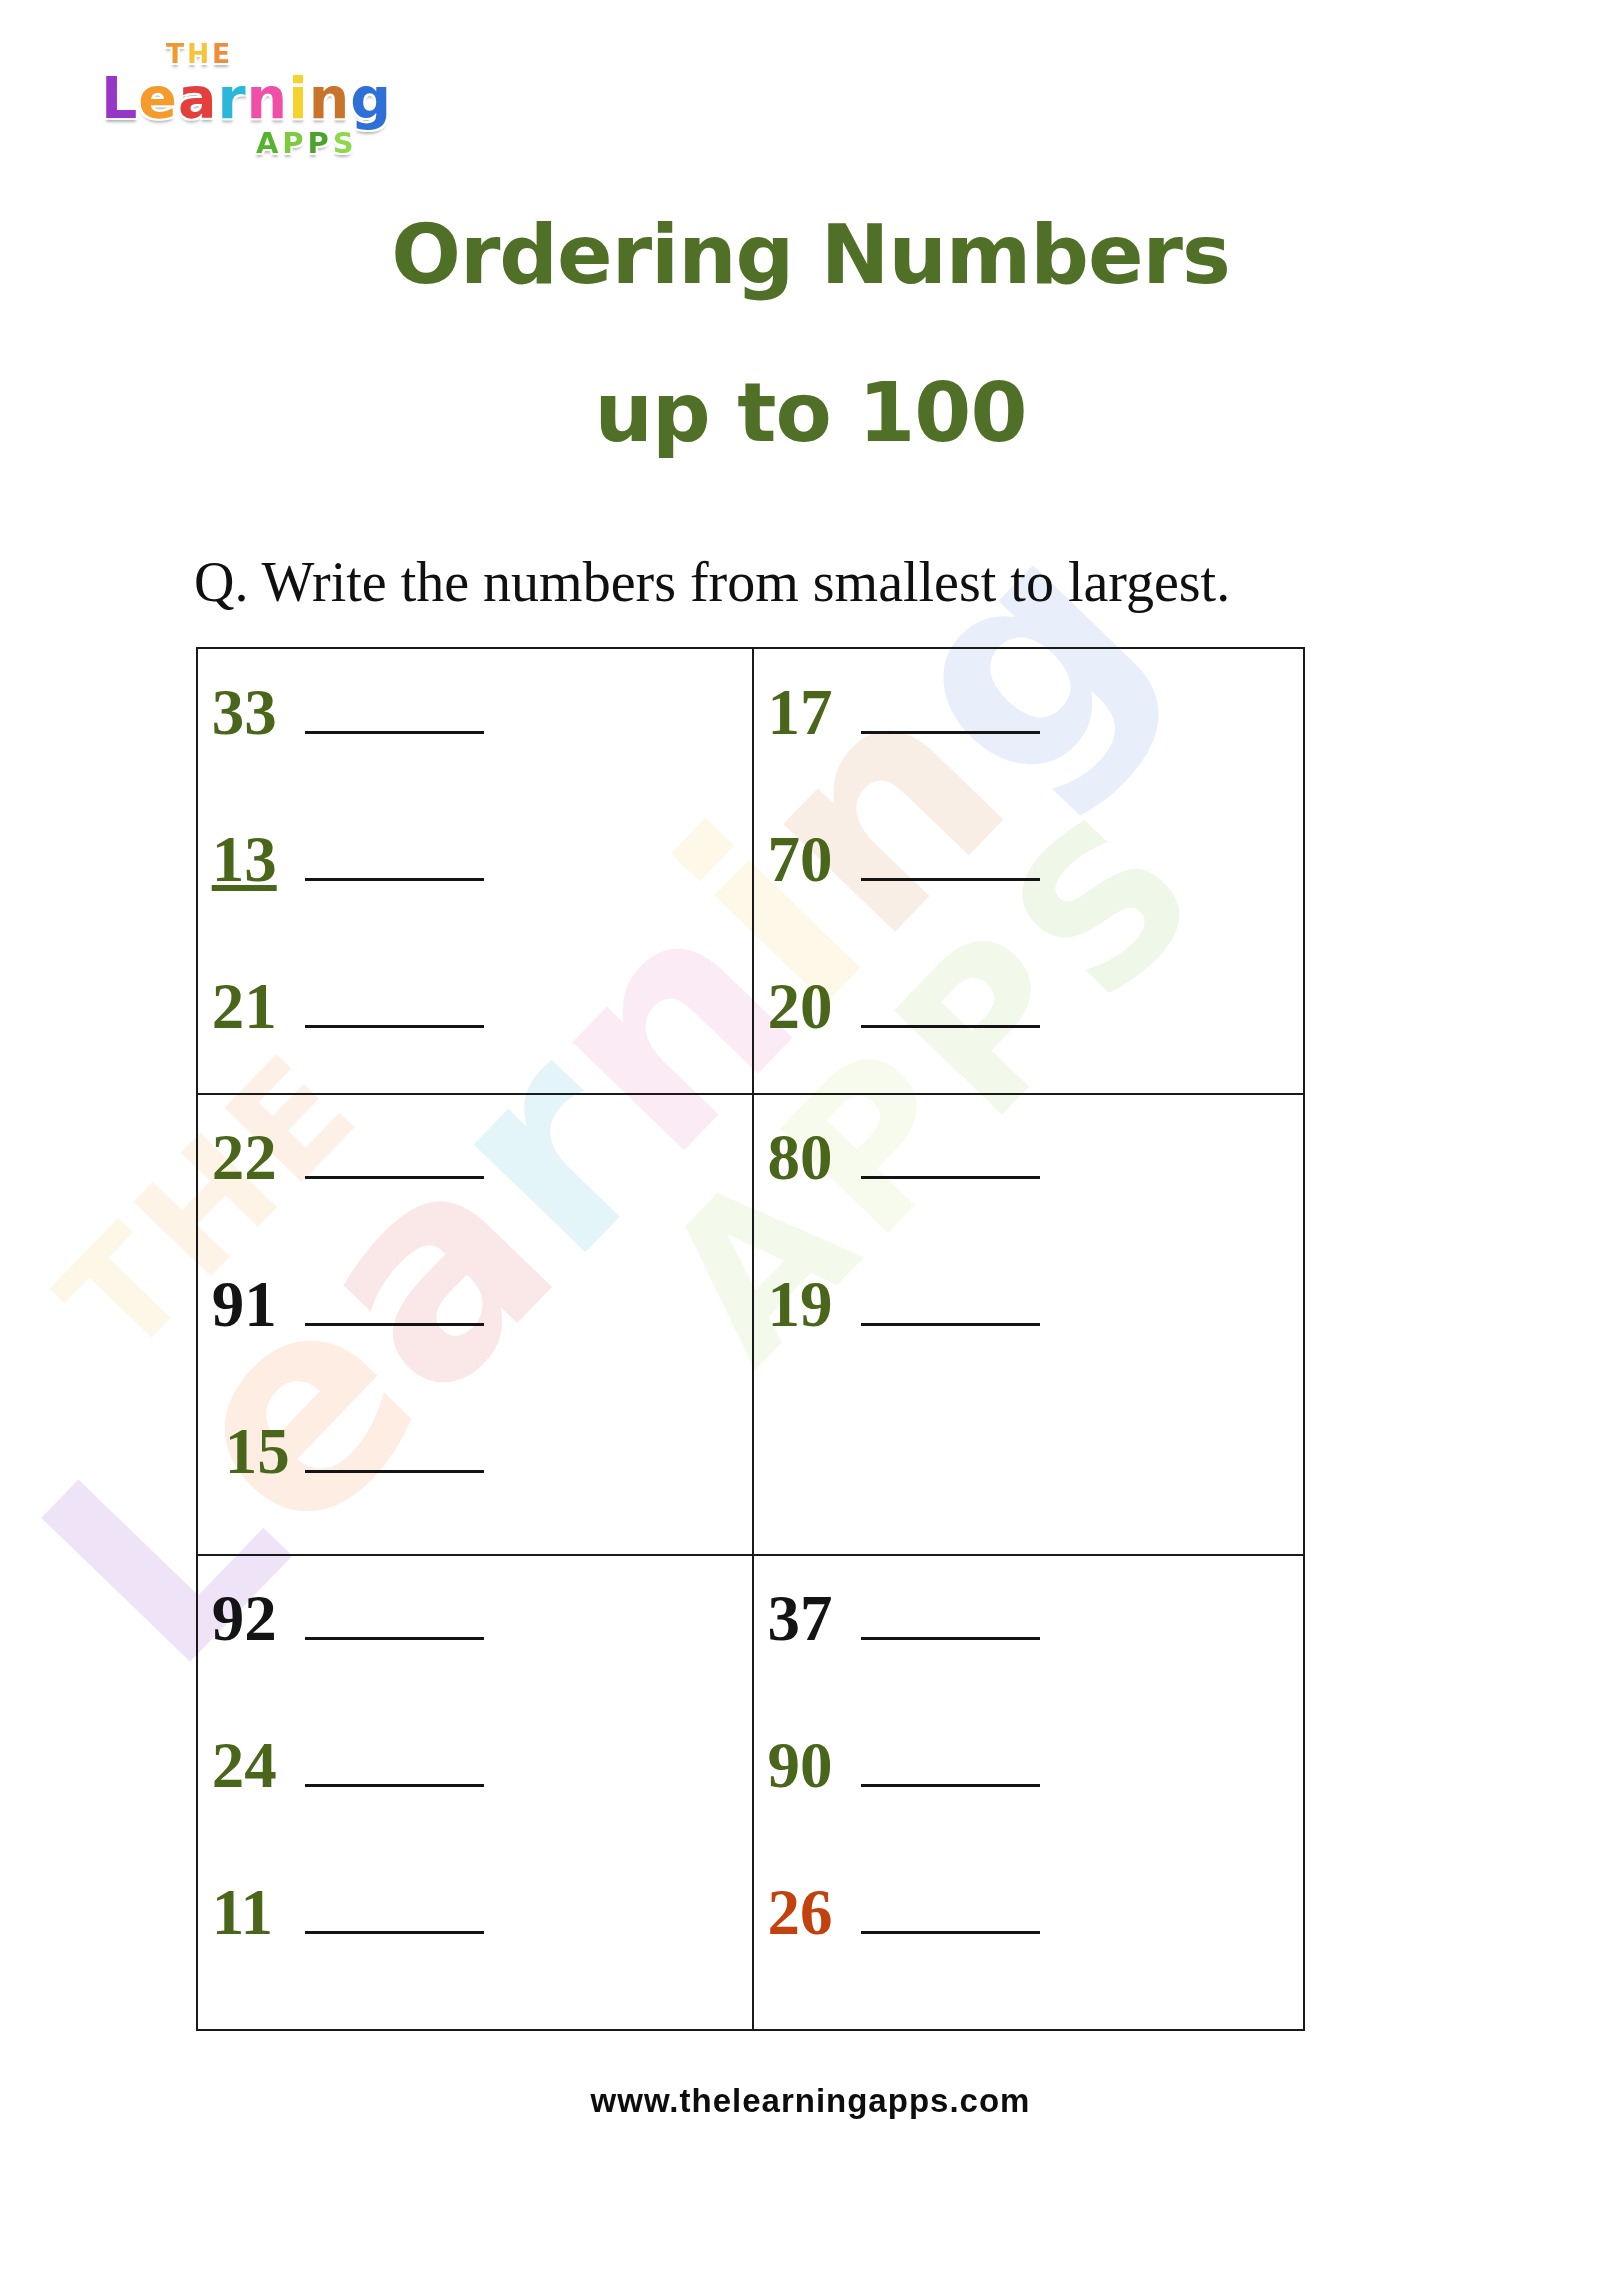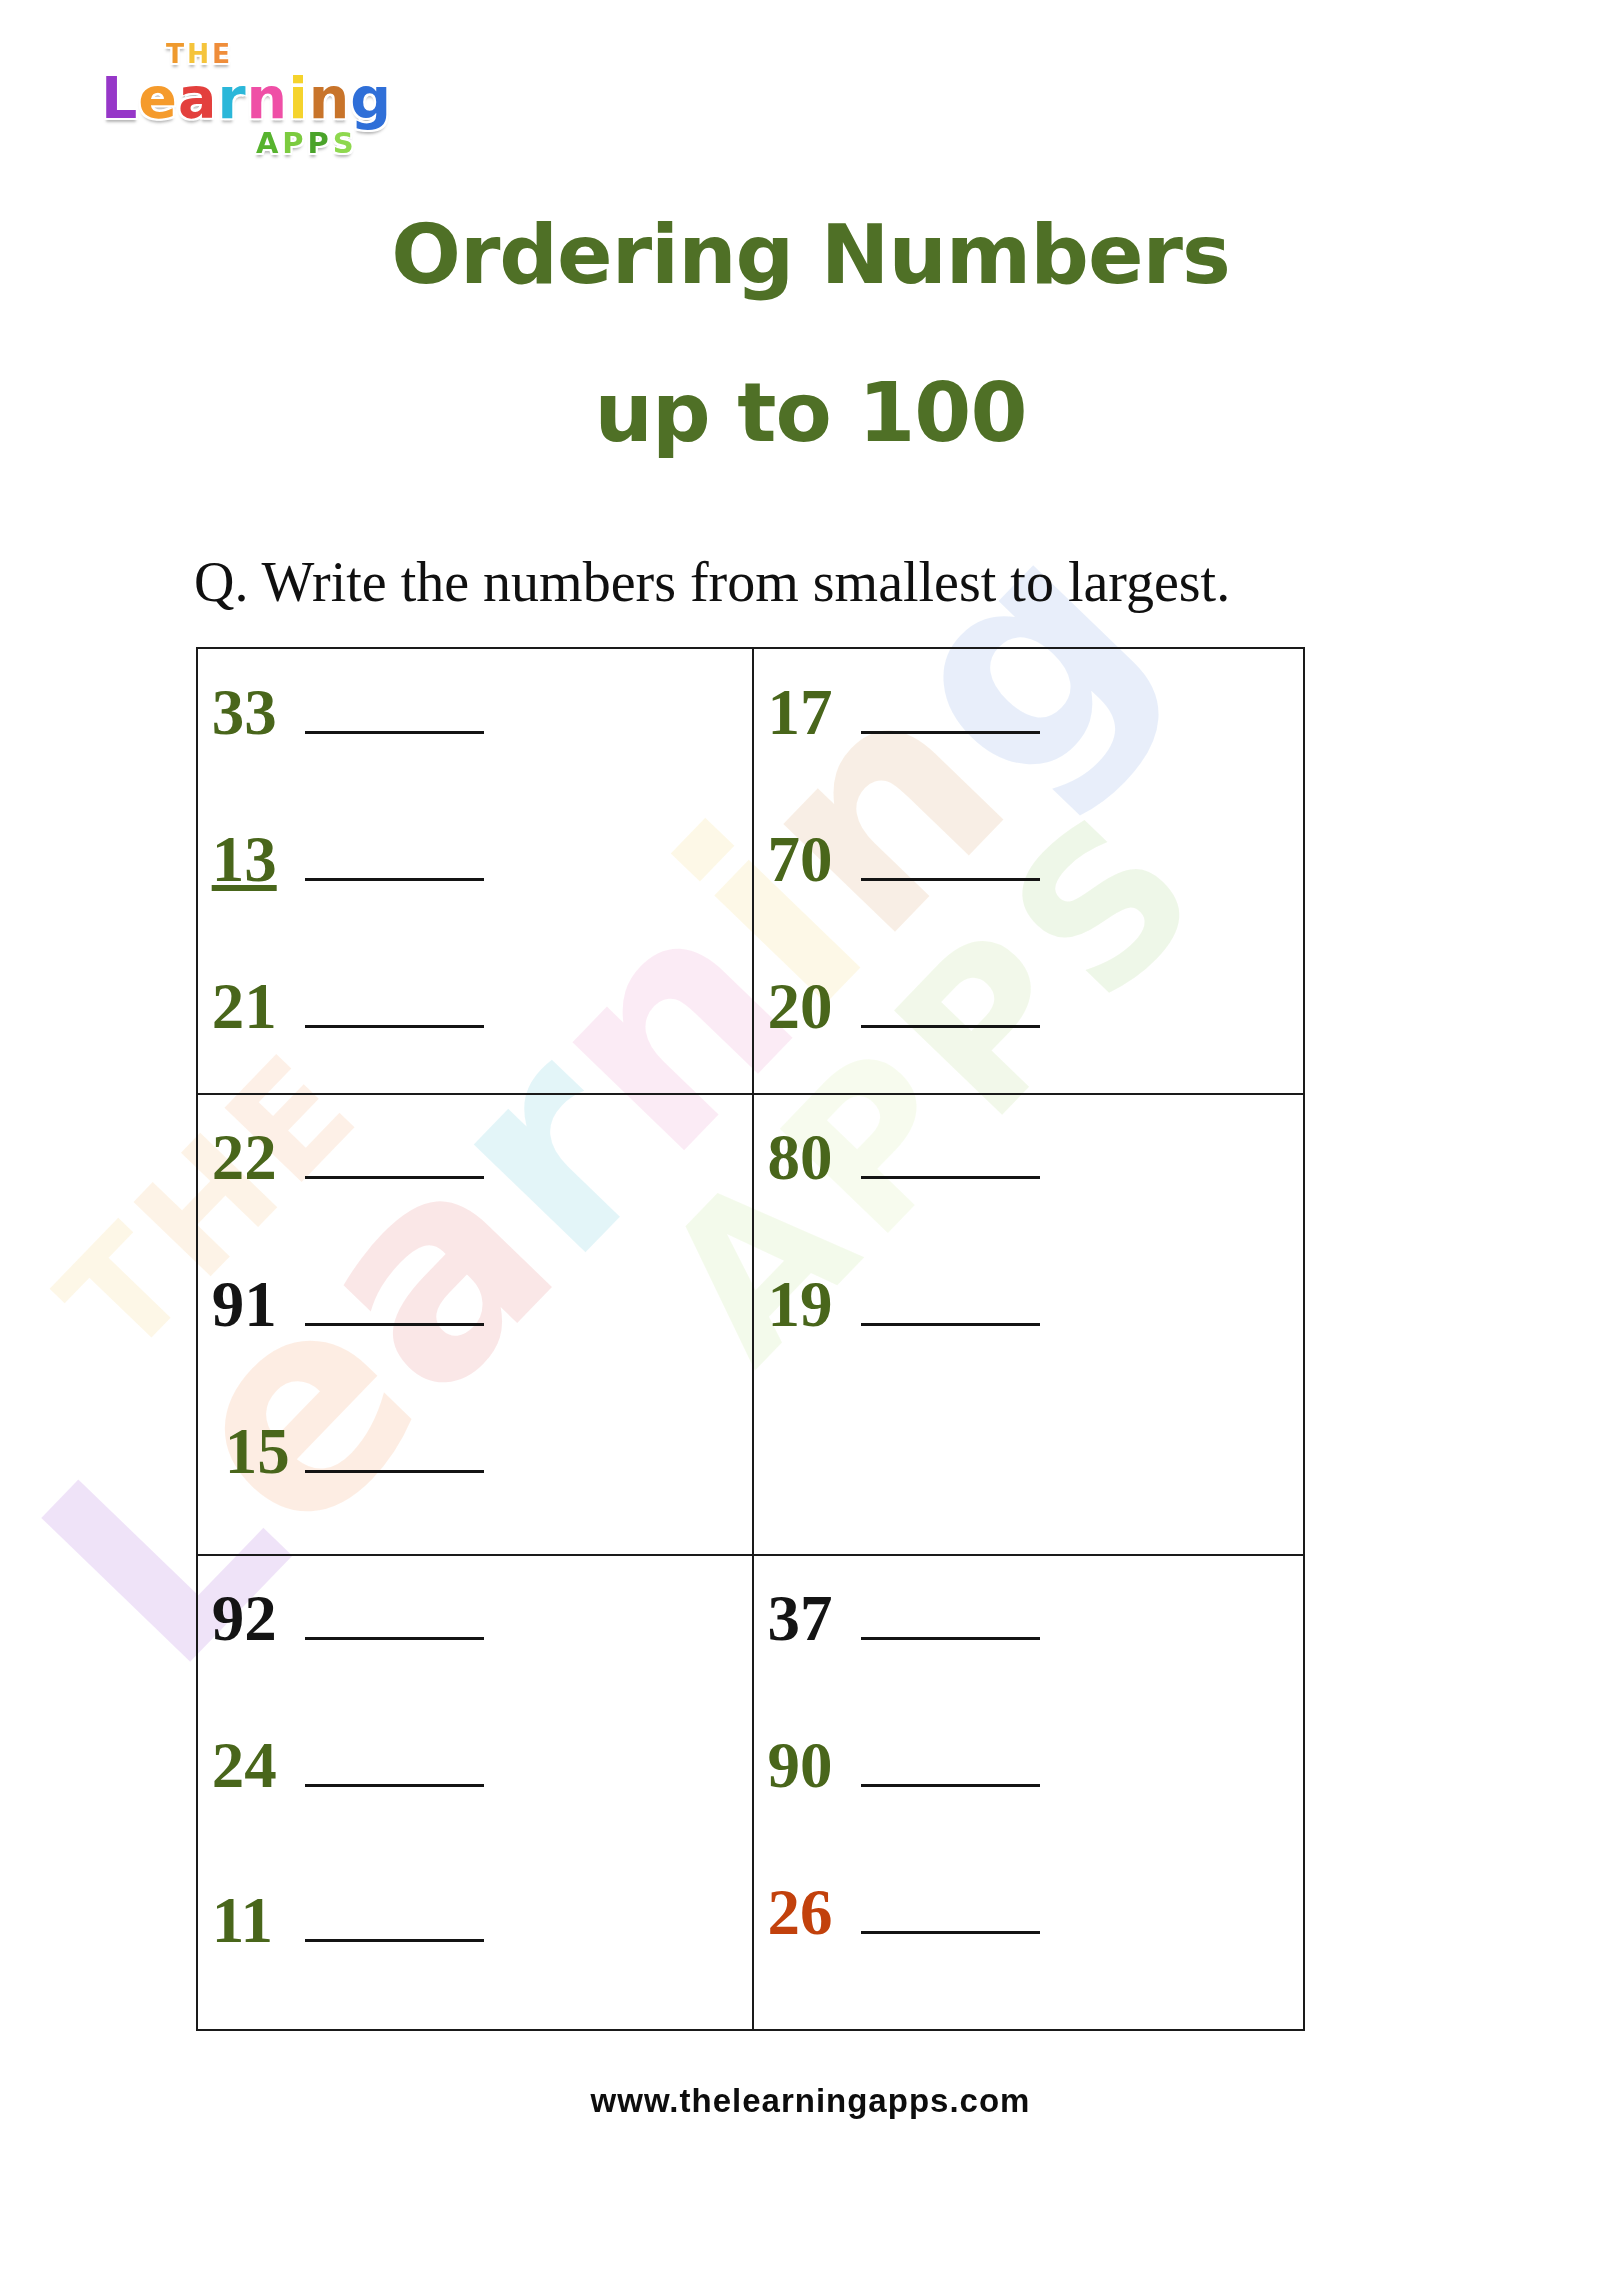--- a/index.html
+++ b/index.html
@@ -212,21 +212,21 @@
     <div class="cell cell-border-right">
       <div class="entry">
         <span class="num" style="color: rgb(20, 20, 20);">92</span>
         <span class="blank-line"></span>
       </div>
       <div class="entry">
         <span class="num" style="color: rgb(73, 102, 27);">24</span>
         <span class="blank-line"></span>
       </div>
       <div class="entry">
-        <span class="num" style="color: rgb(73, 102, 27); margin-top: 8px;">11</span>
+        <span class="num" style="color: rgb(73, 102, 27);">11</span>
         <span class="blank-line"></span>
       </div>
     </div>
 
     <div class="cell">
       <div class="entry">
         <span class="num" style="color: rgb(20, 20, 20);">37</span>
         <span class="blank-line"></span>
       </div>
       <div class="entry">

